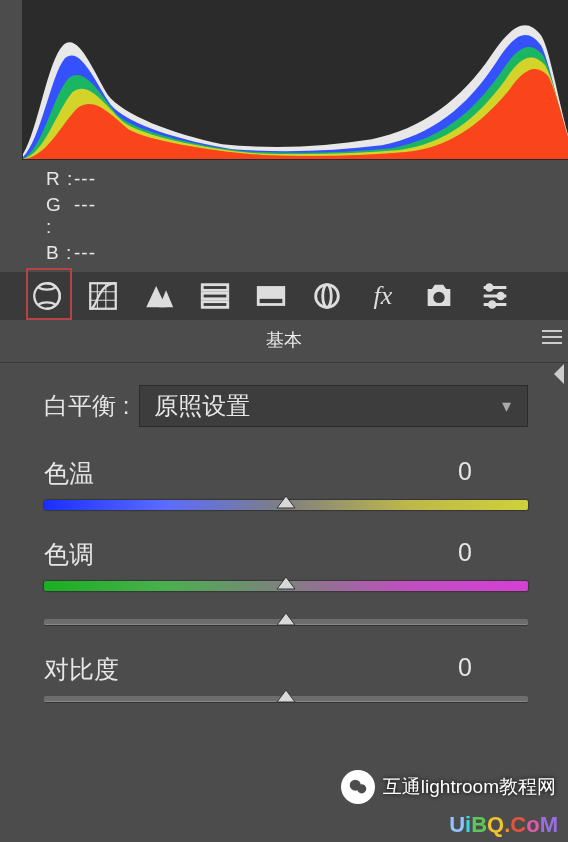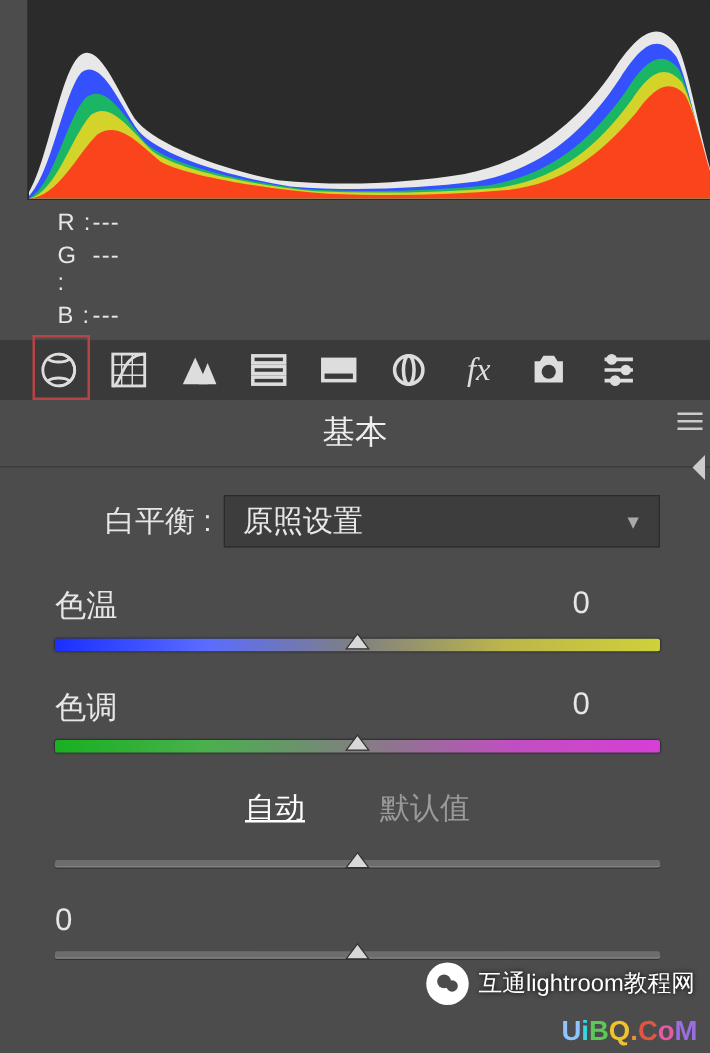--- a/index.html
+++ b/index.html
@@ -46,21 +46,21 @@
   .tool-selected {
     position: absolute;
     left: 26px; top: -4px;
     width: 46px; height: 52px;
     border: 2px solid #b74444;
     pointer-events: none;
   }
   .panel-header {
     position: relative;
     text-align: center;
-    font-size: 26px;
+    font-size: 18px;
     padding: 8px 0 10px;
     color: #eee;
     border-bottom: 1px solid #3a3a3a;
   }
   .panel-header .menu {
     position: absolute; right: 6px; top: 10px;
     display: flex; flex-direction: column; gap: 4px;
   }
   .panel-header .menu div { width: 20px; height: 2px; background: #ccc; }
   .collapse-arrow {
@@ -69,21 +69,21 @@
     width: 16px; height: 24px;
     color: #ddd;
   }
   .controls {
     padding: 22px 40px 0 44px;
   }
   .row-select {
     display: flex; align-items: center; gap: 10px;
     margin-bottom: 30px;
   }
-  .row-select .label { font-size: 24px; margin-left: 40px; }
+  .row-select .label { font-size: 24px; }
   .select-box {
     flex: 1;
     background: #3d3d3d;
     border: 1px solid #2b2b2b;
     height: 42px;
     display: flex; align-items: center; justify-content: space-between;
     padding: 0 16px 0 14px;
     font-size: 24px;
     color: #e8e8e8;
   }
@@ -275,35 +275,32 @@
       <span>色调</span>
       <span>0</span>
     </div>
     <div class="slider-track track-tint">
       <div class="thumb"><svg viewBox="0 0 22 18">
             <path d="M2 16L11 4L20 16Z" fill="#d8d8d8" stroke="#333"></path>
           </svg></div>
     </div>
   </div>
 
-  <div class="auto-row">
-    <span class="auto">自动</span>
-    <span class="default">默认值</span>
-  </div>
 
   <div class="slider-block">
     <div class="slider-track track-gray">
       <div class="thumb" style="top:-10px"><svg viewBox="0 0 22 18">
             <path d="M2 16L11 4L20 16Z" fill="#d8d8d8" stroke="#333"></path>
           </svg></div>
     </div>
   </div>
 
   <div class="slider-block">
     <div class="slider-head">
+      <span>对比度</span>
       <span>0</span>
     </div>
     <div class="slider-track track-gray">
       <div class="thumb" style="top:-10px"><svg viewBox="0 0 22 18">
             <path d="M2 16L11 4L20 16Z" fill="#d8d8d8" stroke="#333"></path>
           </svg></div>
     </div>
   </div>
 
 </div>

